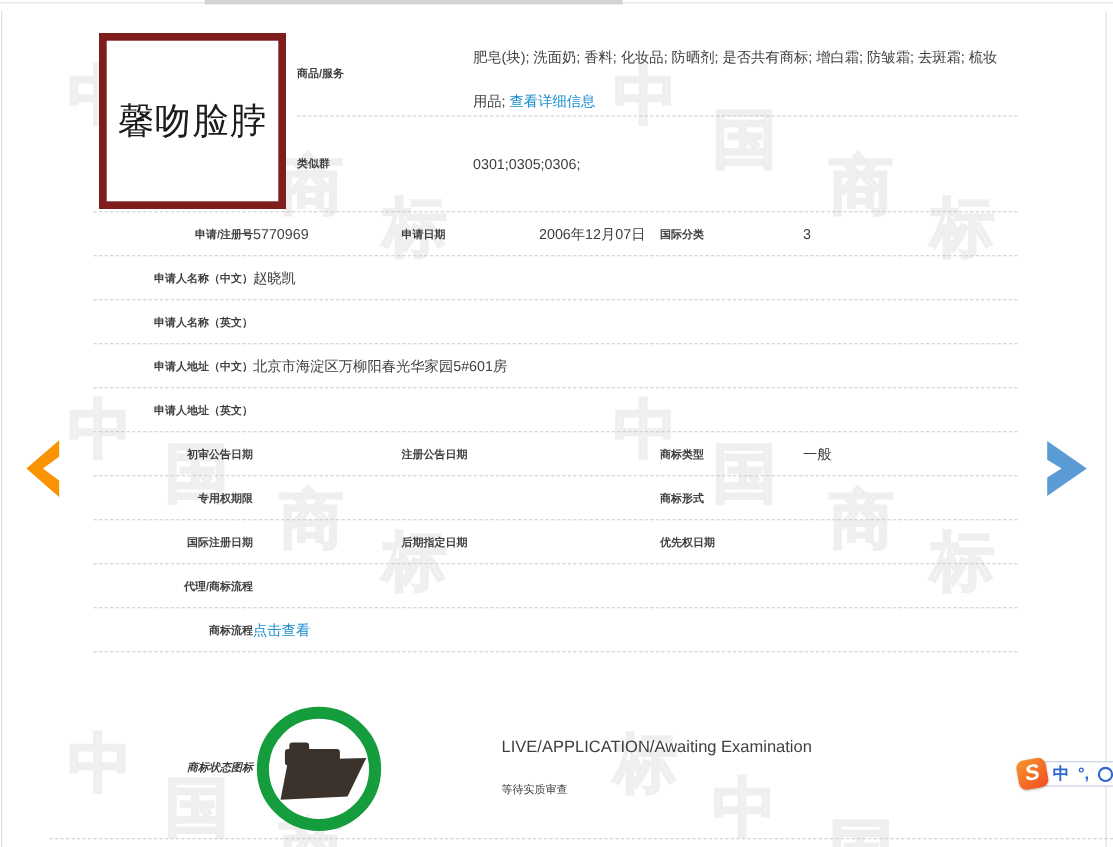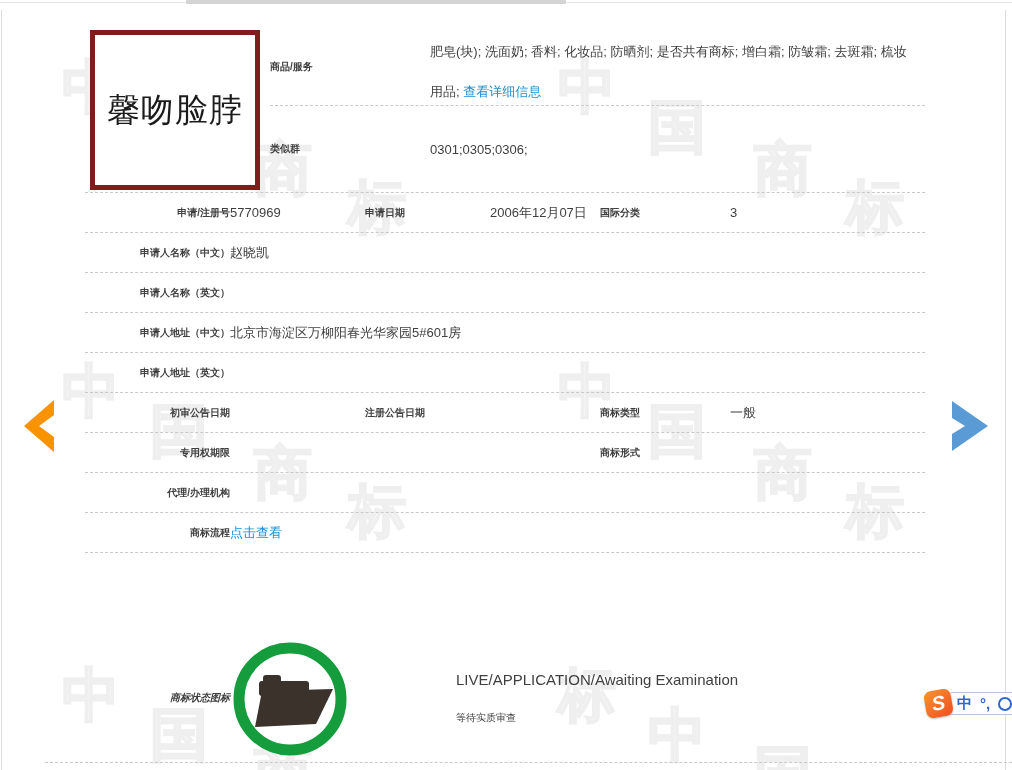--- a/index.html
+++ b/index.html
@@ -20,21 +20,21 @@
   .watermarks { position:absolute; inset:0; z-index:0; pointer-events:none; }
   .wm { position:absolute; font-size:58px; font-weight:bold; color:transparent;
         -webkit-text-stroke:2px #efefef; line-height:1; }
 
   .content { position:absolute; inset:0; z-index:1; }
 
   
   .top-section { position:absolute; left:85px; top:30px; width:840px; height:163px;
                  border-bottom:1px dashed #c9c9c9; }
   .tm-image-box { position:absolute; left:5px; top:0; width:170px; height:160px;
-                  background:#fff; border:5px solid #7f1d1d; display:flex;
+                  background:#fff; border:7px solid #7f1d1d; display:flex;
                   align-items:center; justify-content:center; }
   .tm-name { font-family:"Liberation Serif","DejaVu Serif",serif; font-size:33px;
              color:#1b1b1b; letter-spacing:1px; white-space:nowrap; }
   .top-rows { position:absolute; left:185px; top:0; right:0; height:100%; }
   .goods-row { height:76px; border-bottom:1px dashed #c9c9c9; display:flex; }
   .similar-row { height:86px; display:flex; align-items:center; }
   .top-lbl { width:160px; font-weight:bold; font-size:14px; }
   .goods-row .top-lbl { padding-top:30px; }
   .goods-val { flex:1; font-size:13px; line-height:40px; padding-top:2px; }
   .similar-val { flex:1; font-size:13px; }
@@ -178,23 +178,31 @@
 
       <div class="row">
         <span class="lbl c1l">专用权期限</span>
         <span class="c1v"></span>
         <span class="c2l"></span>
         <span class="c2v"></span>
         <span class="lbl c3l">商标形式</span>
         <span class="c3v"></span>
       </div>
 
-
-      <div class="row">
-        <span class="lbl c1l">代理/办理机构</span>
+      <div class="row">
+        <span class="lbl c1l">国际注册日期</span>
+        <span class="c1v"></span>
+        <span class="lbl c2l">后期指定日期</span>
+        <span class="c2v"></span>
+        <span class="lbl c3l">优先权日期</span>
+        <span class="c3v"></span>
+      </div>
+
+      <div class="row">
+        <span class="lbl c1l">代理/商标流程</span>
         <span class="vfull"></span>
       </div>
 
       <div class="row">
         <span class="lbl c1l">商标流程</span>
         <a class="link vfull">点击查看</a>
       </div>
     </div>
 
     <div class="status-row">

